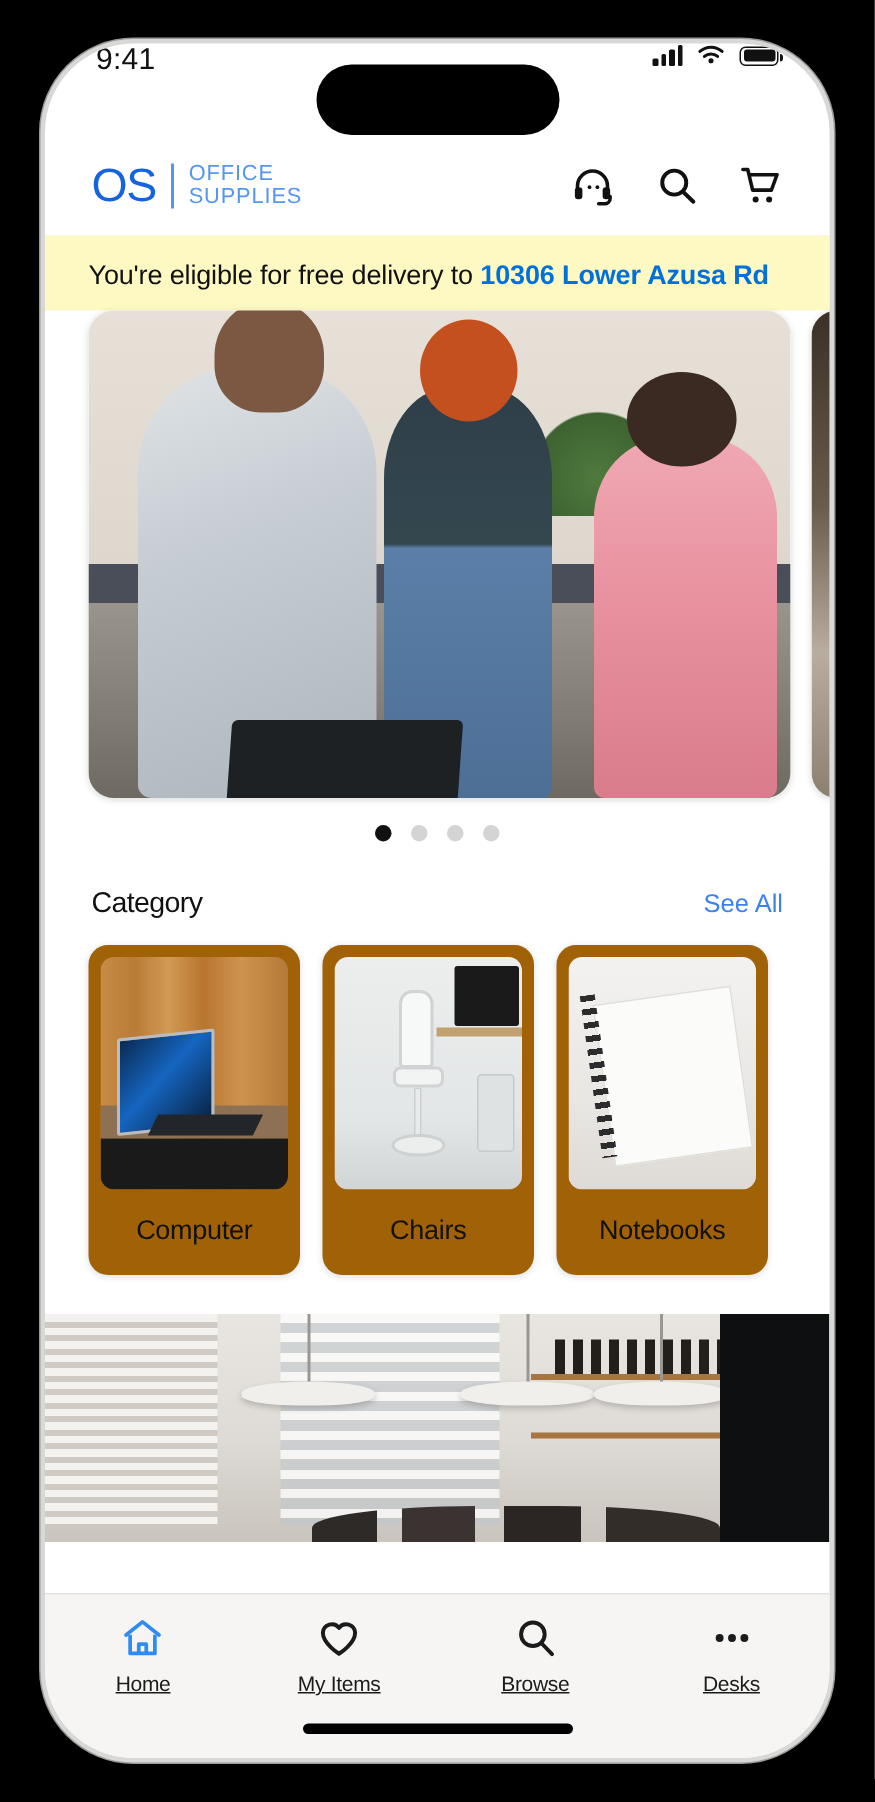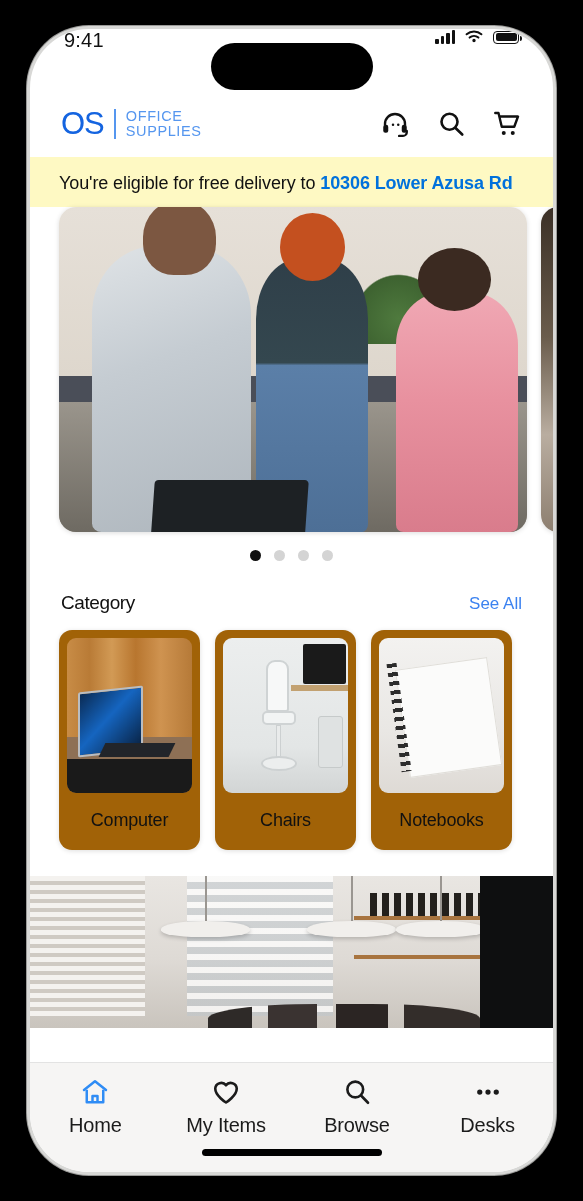--- a/index.html
+++ b/index.html
@@ -132,21 +132,21 @@
   .bottom-nav{
     position:absolute; left:0; right:0; bottom:0;
     height:110px; background:rgba(246,245,244,.97);
     display:flex; align-items:flex-start; padding-top:14px;
     border-top:1px solid #e3e3e3;
   }
   .nav-item{
     flex:1; display:flex; flex-direction:column;
     align-items:center; gap:7px;
   }
-  .nav-label{ font-size:20px; color:#1b1b1b; letter-spacing:-.2px; }
+  .nav-label{ font-size:14px; color:#1b1b1b; letter-spacing:-.2px;text-decoration:underline; }
   .nav-item.active .nav-label{ color:#1b1b1b; }
   .nav-icon{ width:30px; height:30px; display:block; }
   .home-indicator{
     position:absolute; left:50%; bottom:16px; transform:translateX(-50%);
     width:180px; height:7px; background:#000; border-radius:4px;
   }
 
   
   .ph{ width:100%; height:100%; position:relative; }
 

